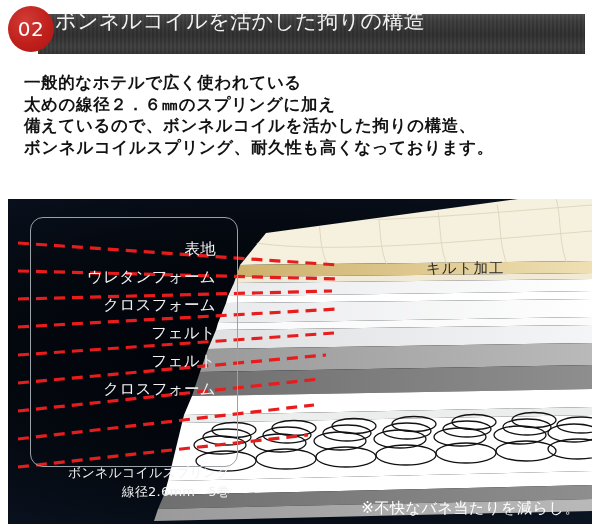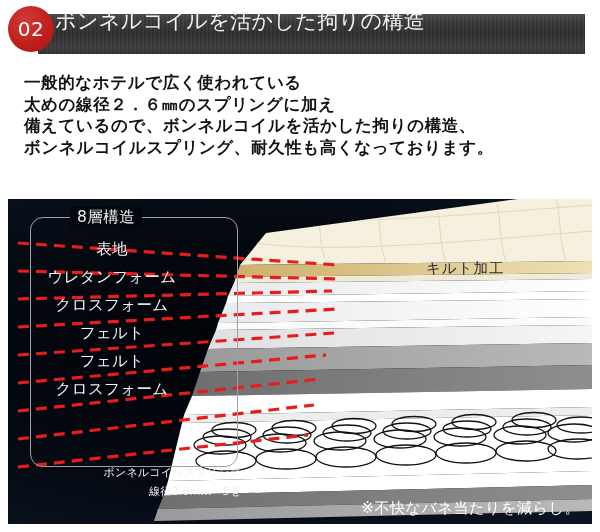--- a/index.html
+++ b/index.html
@@ -58,28 +58,28 @@
     position:absolute;left:22px;top:18px;width:206px;height:248px;
     border:1.6px solid #9aa1a8;border-radius:13px;
   }
   #frame-title{
     position:absolute;left:62px;top:8px;background:#03070d;padding:0 7px;
     color:#f0f0f0;font-size:15.5px;letter-spacing:.5px;white-space:nowrap;
   }
 
   #labels{position:absolute;left:0px;top:36px;width:218px;}
   .layer-label{
-    height:28px;line-height:28px;text-align:center;padding-right:10px;
+    height:28px;line-height:28px;text-align:right;padding-right:10px;
     color:#f2f2f2;font-size:15.5px;letter-spacing:.3px;white-space:nowrap;
   }
   .layer-label.hl{color:#22dd22;}
 
   #coil-note{
-    position:absolute;left:11px;top:264px;width:222px;text-align:right;
-    color:#f2f2f2;font-size:11px;line-height:19px;letter-spacing:.2px;
+    position:absolute;left:0;top:264px;width:222px;text-align:right;
+    color:#f2f2f2;font-size:13px;line-height:19px;letter-spacing:.2px;
   }
   #coil-note div{white-space:nowrap;}
 
   #footnote{
     position:absolute;right:12px;bottom:6px;color:#ffffff;font-size:15px;
     letter-spacing:.6px;white-space:nowrap;
   }
 </style>
 </head>
 <body>
@@ -215,21 +215,20 @@
         <line x1="10" y1="212" x2="312" y2="180"></line>
         <line x1="10" y1="240" x2="306" y2="206"></line>
         <line x1="10" y1="268" x2="300" y2="236"></line>
       </g>
     </svg>
   </div>
 
   <div id="quilt-label">キルト加工</div>
 
   <div id="frame"></div>
-  <div id="frame-title">8層構造</div>
 
   <div id="labels">
     <div class="layer-label">表地</div>
     <div class="layer-label">ウレタンフォーム</div>
     <div class="layer-label">クロスフォーム</div>
     <div class="layer-label">フェルト</div>
     <div class="layer-label">フェルト</div>
     <div class="layer-label">クロスフォーム</div>
   </div>
 

